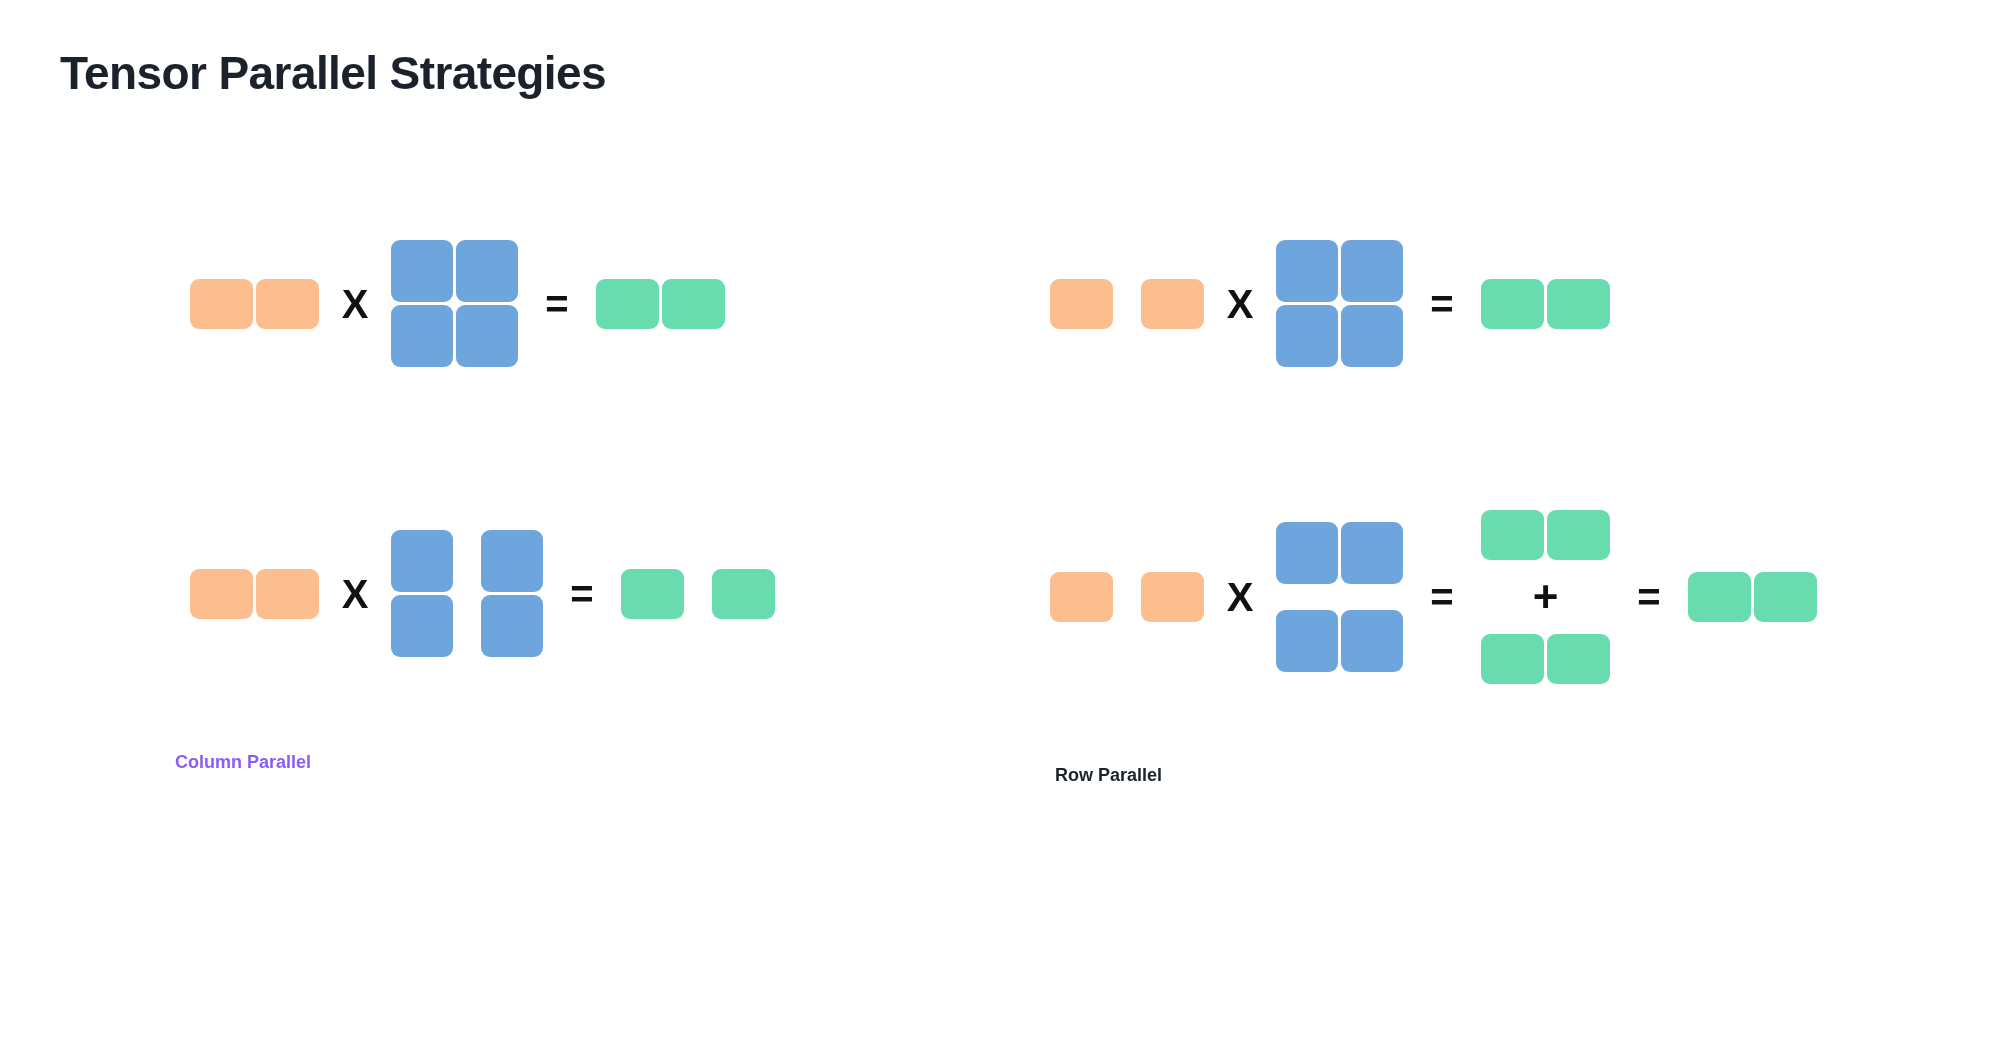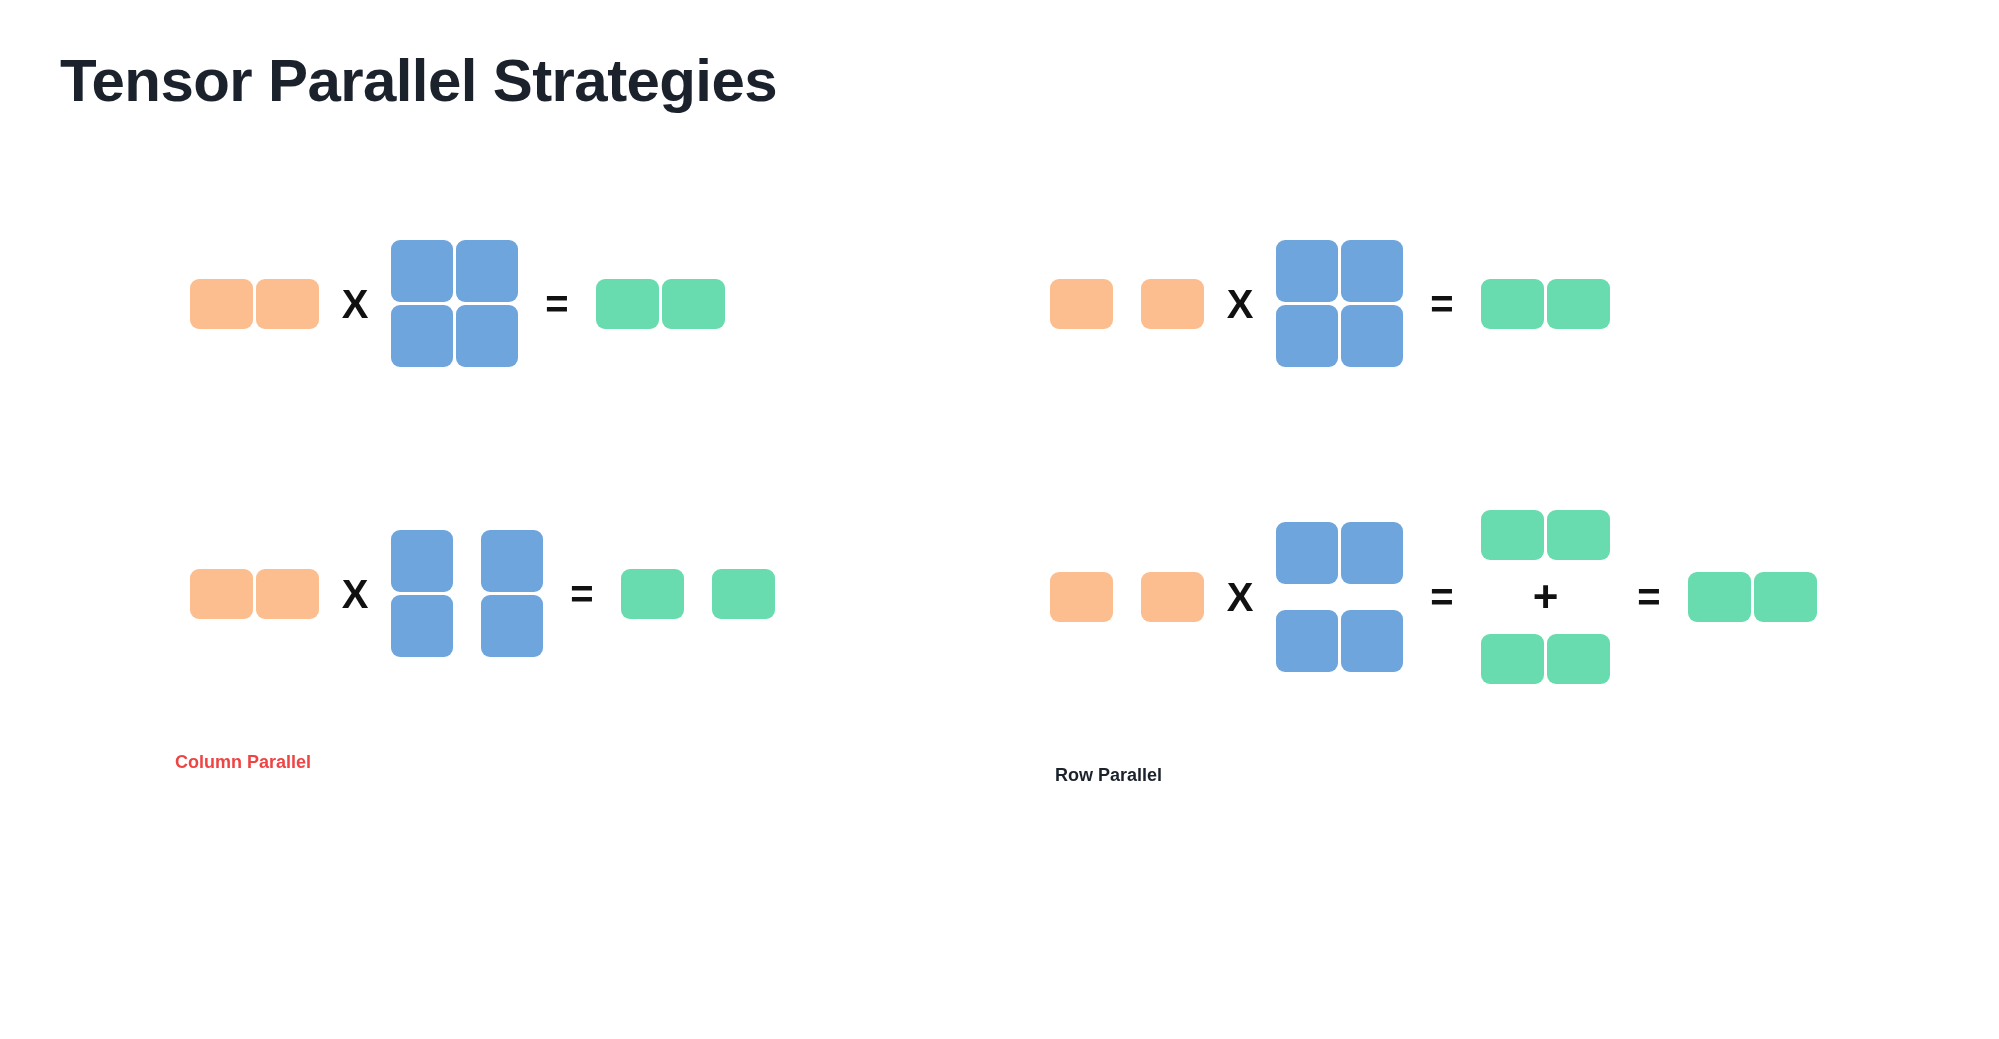--- a/index.html
+++ b/index.html
@@ -12,21 +12,21 @@
     width: 1999px; height: 1039px;
     position: relative; overflow: hidden;
     font-family: "Liberation Sans", "DejaVu Sans", sans-serif;
     color: #1b222c;
   }
 
   
   #page-title {
     position: absolute;
     left: 60px; top: 48px;
-    font-size: 60px;
+    font-size: 46px;
     font-weight: 700;
     letter-spacing: -0.6px;
     color: #1b222c;
     line-height: 1.1;
     white-space: nowrap;
   }
 
   
   .panel { position: absolute; }
   #panel-column-parallel { left: 120px;  top: 210px; width: 820px; height: 700px; }
@@ -175,21 +175,21 @@
     </div>
 
     <div class="op op-equals" style="color: rgb(17, 17, 17);">=</div>
 
     <div class="shard gap-split-h">
       <div class="cell green sz-wide" style="background: rgb(105, 220, 175);"></div>
       <div class="cell green sz-wide" style="background: rgb(105, 220, 175);"></div>
     </div>
   </div>
 
-  <div class="panel-caption" style="color: #ef4444;">Column Parallel</div>
+  <div class="panel-caption" style="color: #8b5cf6;">Column Parallel</div>
 </div>
 
 <div class="panel" id="panel-row-parallel">
 
   <div class="equation" id="eq-row-ref">
 
     <div class="shard gap-split-h">
       <div class="cell orange sz-wide" style="background: rgb(252, 190, 142);"></div>
       <div class="cell orange sz-wide" style="background: rgb(252, 190, 142);"></div>
     </div>

